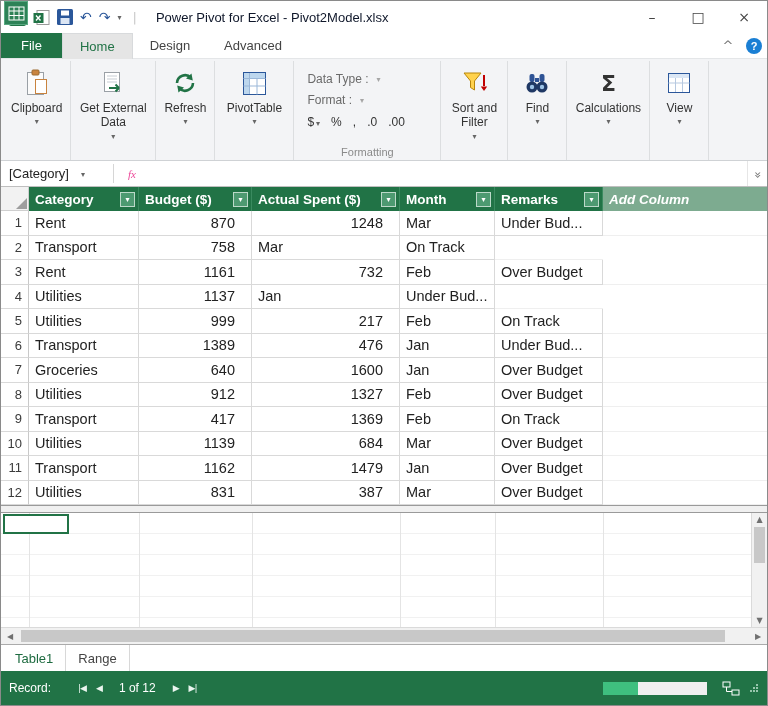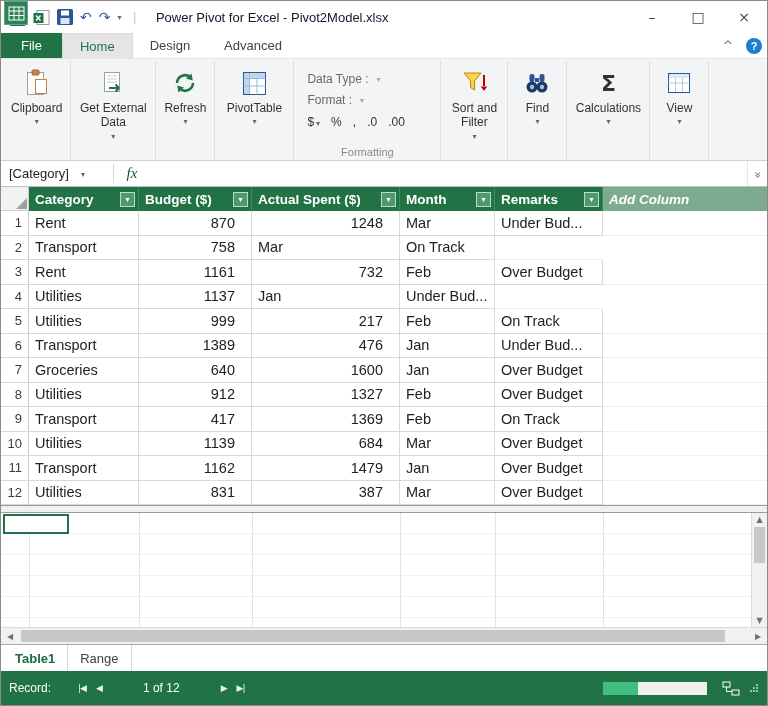--- a/index.html
+++ b/index.html
@@ -40,21 +40,21 @@
   .fmt-row{display:flex;align-items:center;gap:8px;color:#6a6a6a;font-size:12px;height:21px}
   .fmt-btns{display:flex;align-items:center;gap:11px;margin-top:5px;font-size:12px;color:#333}
   .sbtn{display:inline-flex;align-items:center;gap:2px}
   .gcap{position:absolute;bottom:2px;left:0;right:0;text-align:center;font-size:11px;color:#8a8a8a}
   .sigma{font-size:22px;font-weight:bold;color:#333}
 
   
   .fbar{flex:0 0 26px;display:flex;align-items:stretch;background:#fff;border-bottom:1px solid #bfbfbf}
   .namebox{width:110px;display:flex;align-items:center;padding-left:8px;gap:12px}
   .nb-sep{width:1px;background:#d6d6d6;margin:3px 2px}
-  .fx{width:32px;display:flex;align-items:center;justify-content:center;font-family:"Liberation Serif",serif;font-style:italic;font-size:15px;color:#14532d}
+  .fx{width:32px;display:flex;align-items:center;justify-content:center;font-family:"Liberation Serif",serif;font-style:italic;font-size:11px;color:#ec4899}
   .finput{flex:1}
   .fchev{width:20px;display:flex;align-items:center;justify-content:center;color:#777;border-left:1px solid #e6e6e6}
   .fchev span{display:inline-block;transform:rotate(90deg);font-size:12px;letter-spacing:-2px}
 
   
   .cols{display:grid;grid-template-columns:28px 110px 113px 148px 95px 108px 1fr}
   .ghead{flex:0 0 24px;background:#217346;color:#fff}
   .corner{position:relative;background:#f2f2f2;border-right:1px solid #cfcfcf;border-bottom:1px solid #cfcfcf}
   .tri{position:absolute;right:1px;bottom:1px;width:0;height:0;border-left:11px solid transparent;border-bottom:11px solid #9e9e9e}
   .hcell{display:flex;align-items:center;padding:0 3px 0 6px;border-right:1px solid #3a8a5f;font-weight:bold;font-size:13.5px}
@@ -79,27 +79,27 @@
 
   
   .hscroll{flex:0 0 17px;background:#f1f1f1;border-top:1px solid #dadada;display:flex;align-items:center;font-size:8px;color:#707070}
   .harrow{width:18px;text-align:center}
   .htrack{flex:1;position:relative;height:100%}
   .hthumb{position:absolute;top:2px;bottom:2px;left:2px;right:24px;background:#c8c8c8}
 
   
   .sheettabs{flex:0 0 27px;background:#fff;border-top:1px solid #ababab;display:flex;align-items:stretch;padding-left:2px}
   .stab{padding:0 12px;display:flex;align-items:center;color:#444;border-right:1px solid #d8d8d8}
-  .stab.active{font-weight:bold;color:#1e6b40}
+  .stab.active{font-weight:normal;color:#1e6b40}
 
   
   .status{flex:0 0 34px;background:#217346;color:#fff;display:flex;align-items:center;padding:0 8px;font-size:12px}
   .rec-lbl{margin-right:22px}
   .navbtn{font-size:9px;margin:0 5px;letter-spacing:-1px;color:#eaf5ef}
-  .pos{margin:0 36px}
+  .pos{margin:0 12px}
   .st-spacer{flex:1}
   .progress{width:104px;height:13px;background:#efefef;margin-right:10px;display:flex}
   .pfill{height:100%;width:34%;background:#3fbf7f}
   .viewbtn{width:24px;height:24px;display:flex;align-items:center;justify-content:center;margin-left:2px}
   .viewbtn.sel{background:#2e8257;border:1px solid #58a981}
   .grip{margin-left:6px;display:flex;align-items:flex-end}
 </style>
 </head>
 <body>
 

